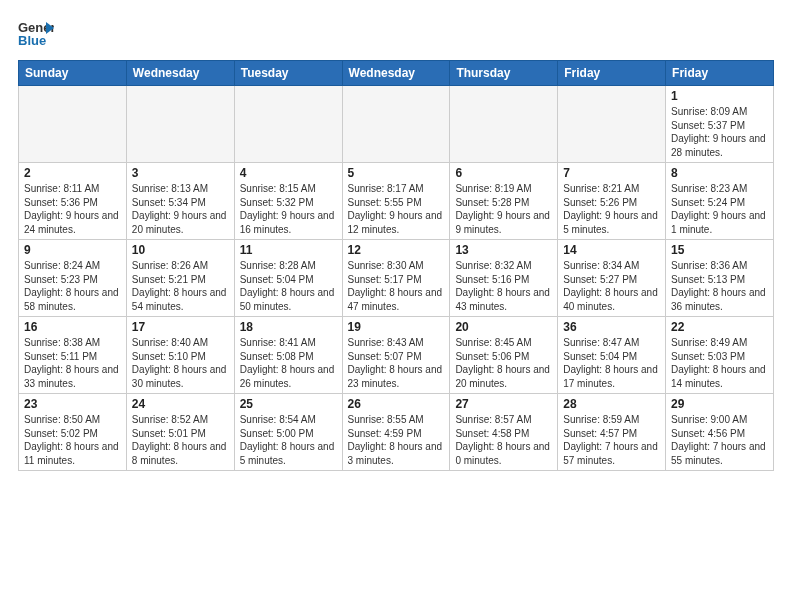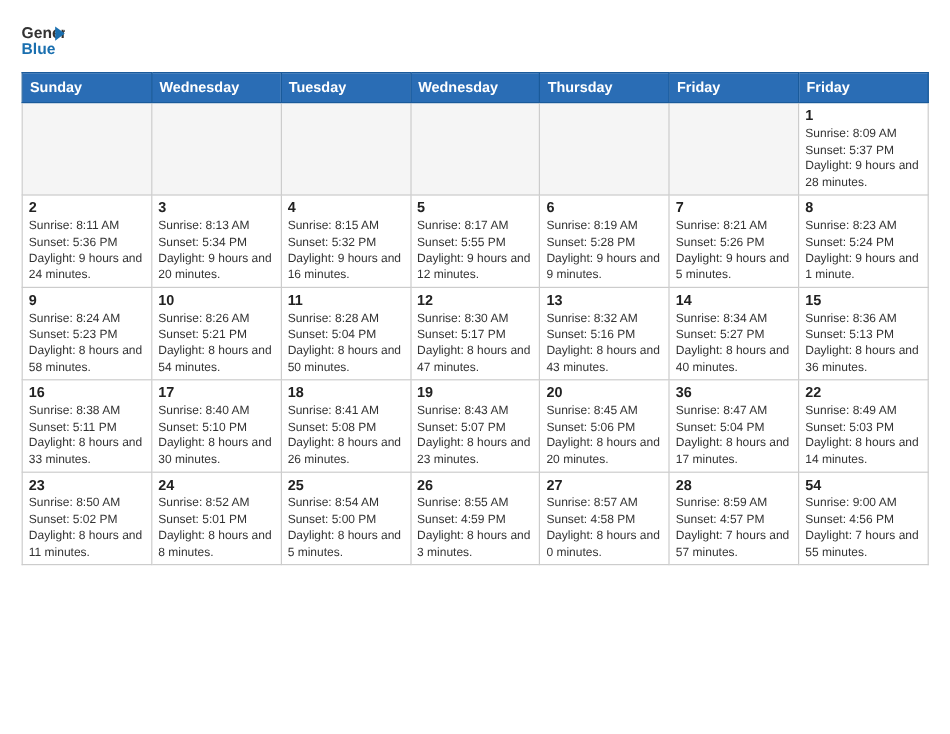--- a/index.html
+++ b/index.html
@@ -322,21 +322,21 @@
 and 0 minutes.</div>
           </td>
           <td>
             <span class="day-number">28</span>
             <div class="day-info">Sunrise: 8:59 AM
 Sunset: 4:57 PM
 Daylight: 7 hours
 and 57 minutes.</div>
           </td>
           <td>
-            <span class="day-number">54</span>
+            <span class="day-number">29</span>
             <div class="day-info">Sunrise: 9:00 AM
 Sunset: 4:56 PM
 Daylight: 7 hours
 and 55 minutes.</div>
           </td>
         </tr>
       </tbody>
   </table>
 </div>
 

